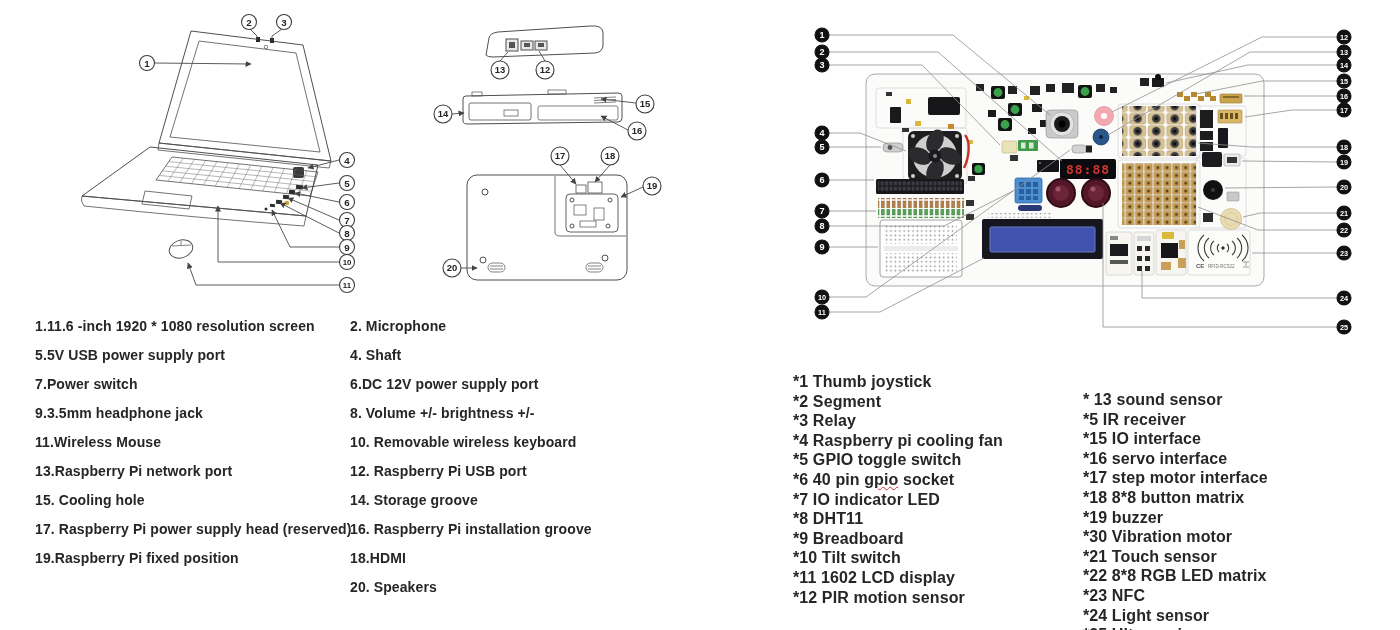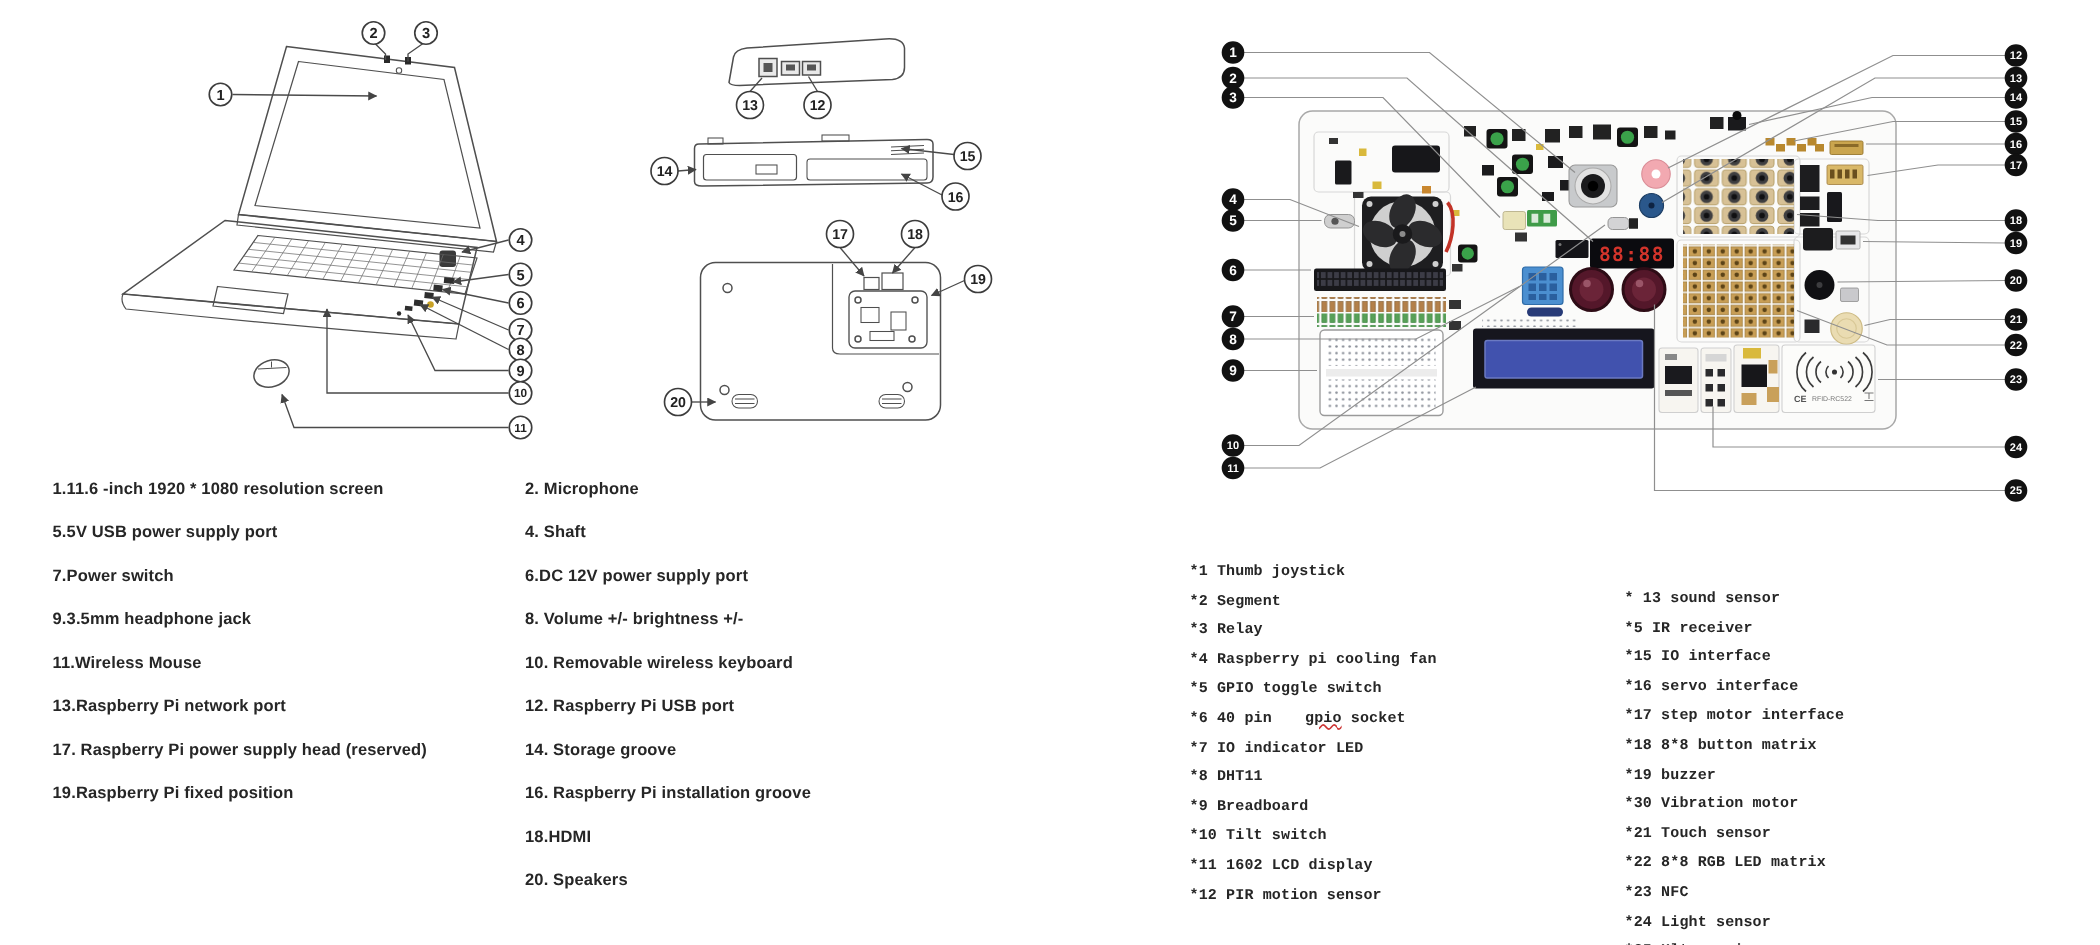--- a/index.html
+++ b/index.html
@@ -1,24 +1,24 @@
 <!DOCTYPE html>
 <html><head>
 <meta charset="utf-8">
 <style>
   html,body{margin:0;padding:0;background:#ffffff;}
   body{width:1400px;height:630px;position:relative;overflow:hidden;
        font-family:"Liberation Sans",sans-serif;}
   .canvas{position:absolute;left:0;top:0;width:1400px;height:630px;background:#fff;}
   svg.fig{position:absolute;left:0;top:0;}
   .parts{position:absolute;color:#262626;font-weight:600;white-space:nowrap;}
-  .parts.big{font-size:11px;line-height:29px;}
-  .parts.small{font-size:10px;line-height:19.6px;font-family:Liberation Mono, monospace;}
+  .parts.big{font-size:14px;line-height:29px;}
+  .parts.small{font-size:16px;line-height:19.6px;}
   .part-item{letter-spacing:0.1px;}
-  .wavy{text-decoration:underline wavy #cc3333;text-decoration-thickness:1px;margin-left:16px;}
+  .wavy{text-decoration:underline wavy #cc3333;text-decoration-thickness:1px;}
 </style>
 </head>
 <body>
 
 <div class="canvas">
 
 <svg class="fig" width="1400" height="630" viewBox="0 0 1400 630">
   <defs>
     <marker id="arw" markerWidth="7" markerHeight="7" refX="5.5" refY="3" orient="auto" markerUnits="userSpaceOnUse">
       <path d="M0,0L6,3L0,6Z" fill="#444"></path>
@@ -553,20 +553,21 @@
   </g>
 </svg>
 
 <div class="parts big" style="left:35px;top:312px;">
       <div class="part-item">1.11.6 -inch 1920 * 1080 resolution screen</div>
       <div class="part-item">5.5V USB power supply port</div>
       <div class="part-item">7.Power switch</div>
       <div class="part-item">9.3.5mm headphone jack</div>
       <div class="part-item">11.Wireless Mouse</div>
       <div class="part-item">13.Raspberry Pi network port</div>
+      <div class="part-item">15. Cooling hole</div>
       <div class="part-item">17. Raspberry Pi power supply head (reserved)</div>
       <div class="part-item">19.Raspberry Pi fixed position</div>
     </div>
 <div class="parts big" style="left:350px;top:312px;">
       <div class="part-item">2. Microphone</div>
       <div class="part-item">4. Shaft</div>
       <div class="part-item">6.DC 12V power supply port</div>
       <div class="part-item">8. Volume +/-  brightness +/-</div>
       <div class="part-item">10. Removable wireless keyboard</div>
       <div class="part-item">12. Raspberry Pi USB port</div>

